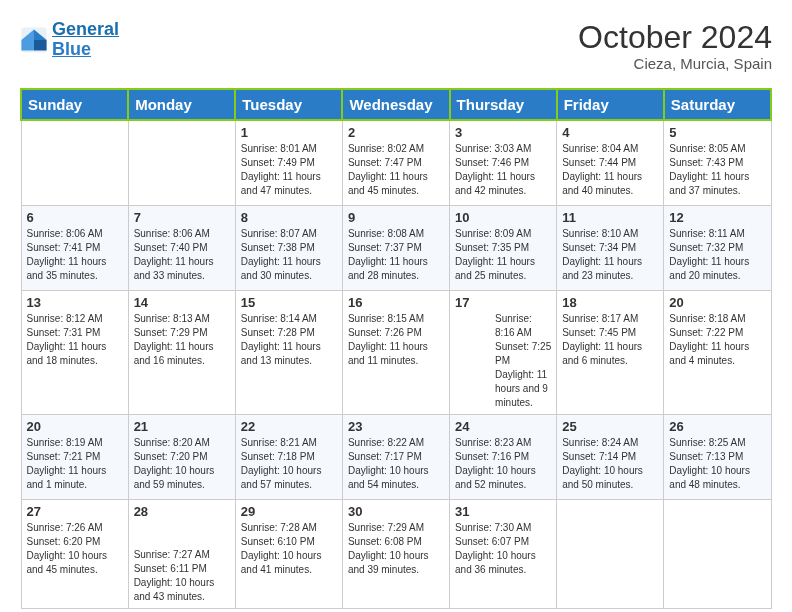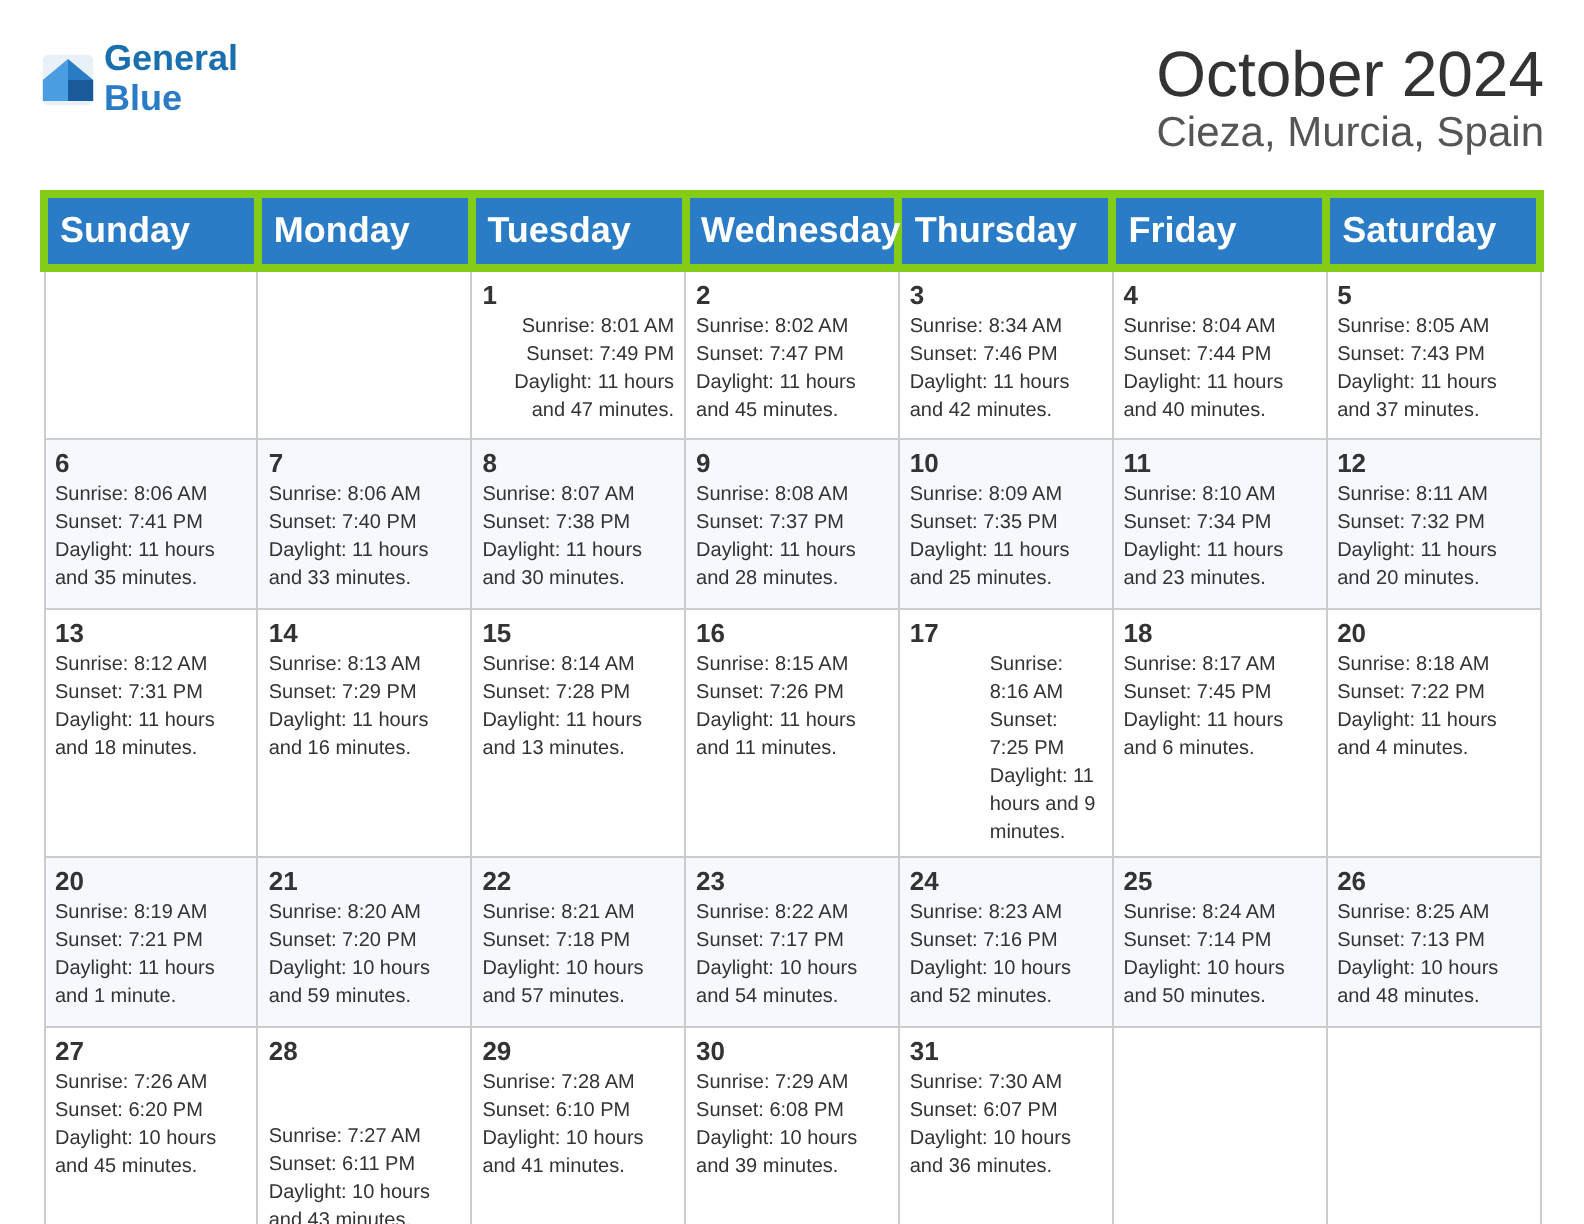--- a/index.html
+++ b/index.html
@@ -22,51 +22,52 @@
       gap: 4px;
     }
     .logo-text {
       font-size: 18px;
       font-weight: bold;
       color: #333;
       line-height: 1.1;
     }
     .logo-text span {
       color: #1a6faf;
+      text-decoration: underline;
     }
     .logo-icon {
       width: 28px;
       height: 28px;
     }
     .title-block {
       text-align: right;
     }
     .month-title {
       font-size: 32px;
       font-weight: normal;
       color: #333;
       line-height: 1.1;
     }
     .subtitle {
-      font-size: 21px;
+      font-size: 15px;
       color: #555;
     }
     table {
       width: 100%;
       border-collapse: collapse;
       table-layout: fixed;
     }
     th {
       background-color: #2a7cc7;
       color: #fff;
       text-align: left;
       padding: 6px 6px;
-      font-size: 18px;
+      font-size: 15px;
       font-weight: bold;
-      border: 4px solid #84cc16;
+      border: 2px solid #84cc16;
     }
     td {
       vertical-align: top;
       border: 1px solid #ccc;
       padding: 4px 5px;
       font-size: 10.5px;
       color: #333;
       height: 85px;
     }
     .day-num {
@@ -122,33 +123,33 @@
         <th>Friday</th>
         <th>Saturday</th>
       </tr>
   </thead>
   <tbody id="calendar-body">
       <tr>
         <td class="empty-cell"></td>
         <td class="empty-cell"></td>
         <td>
           <span class="day-num">1</span>
-          <div class="day-info" style="white-space: pre-line; text-align: right;">Sunrise: 8:01 AM
+          <div class="day-info" style="white-space: pre-line;">Sunrise: 8:01 AM
 Sunset: 7:49 PM
 Daylight: 11 hours and 47 minutes.</div>
         </td>
         <td>
           <span class="day-num">2</span>
           <div class="day-info" style="white-space: pre-line;">Sunrise: 8:02 AM
 Sunset: 7:47 PM
 Daylight: 11 hours and 45 minutes.</div>
         </td>
         <td>
           <span class="day-num">3</span>
-          <div class="day-info" style="white-space: pre-line;">Sunrise: 8:34 AM
+          <div class="day-info" style="white-space: pre-line;">Sunrise: 3:03 AM
 Sunset: 7:46 PM
 Daylight: 11 hours and 42 minutes.</div>
         </td>
         <td>
           <span class="day-num">4</span>
           <div class="day-info" style="white-space: pre-line;">Sunrise: 8:04 AM
 Sunset: 7:44 PM
 Daylight: 11 hours and 40 minutes.</div>
         </td>
         <td>

